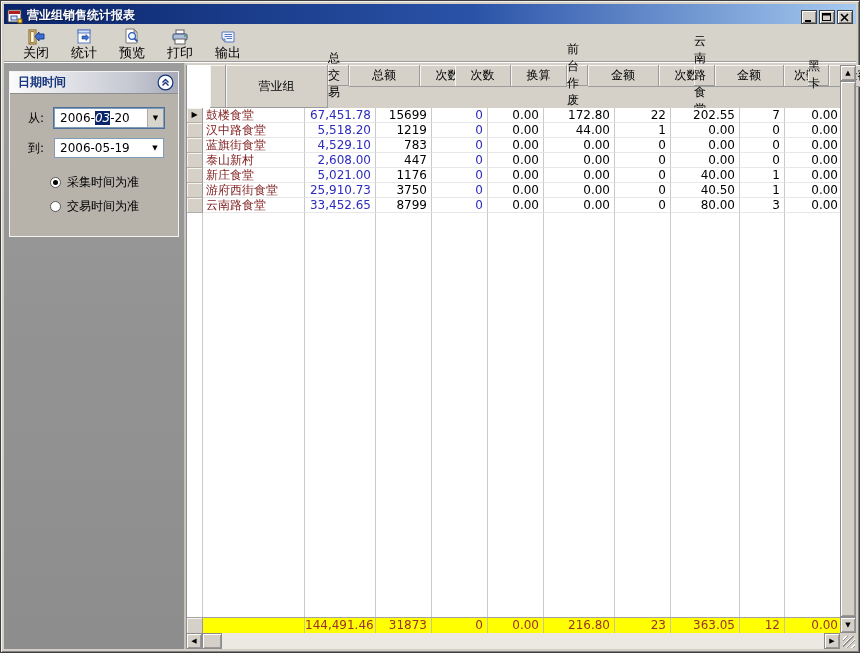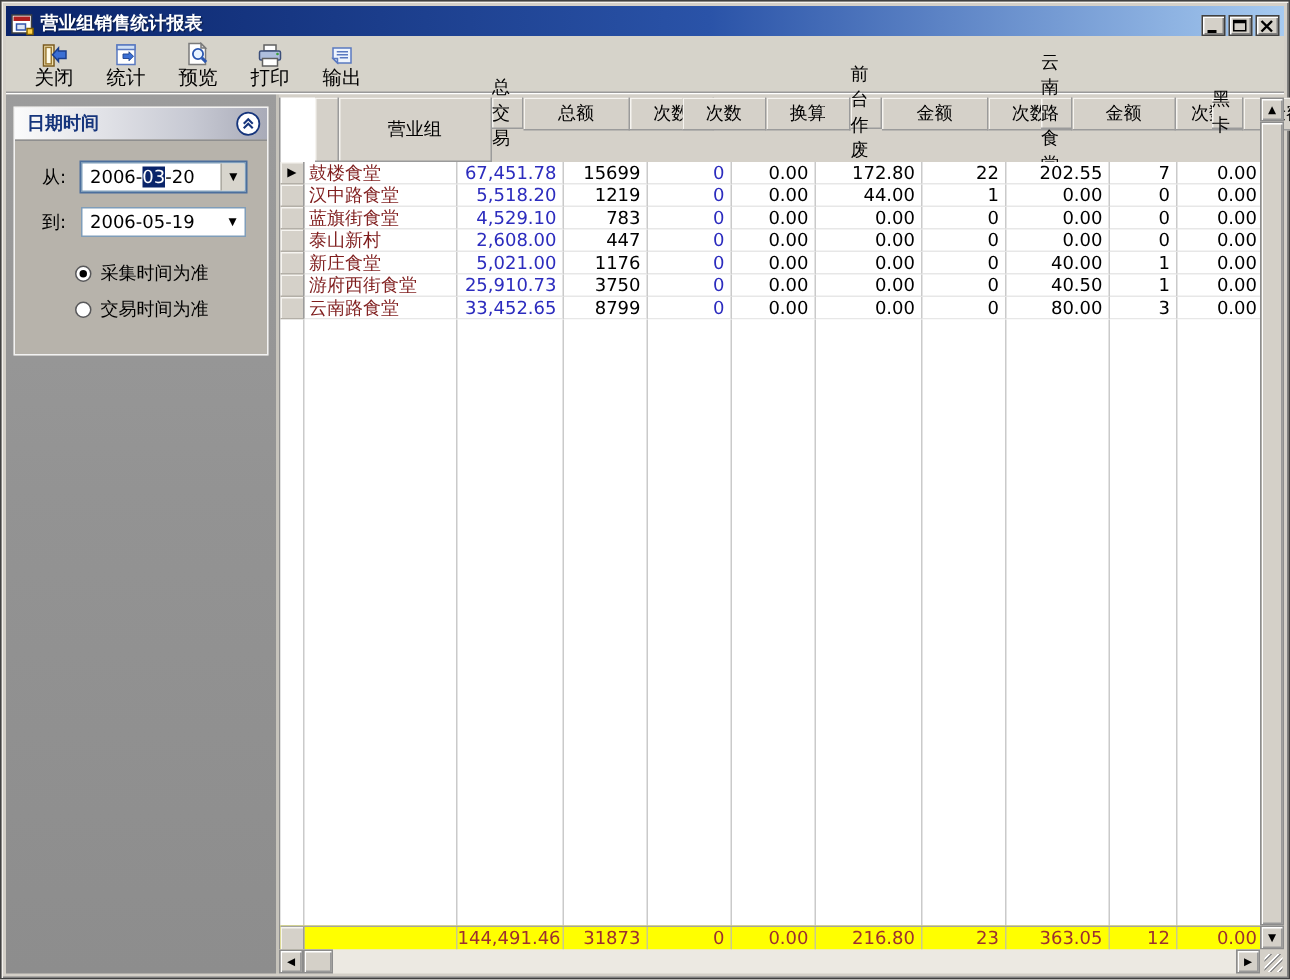--- a/index.html
+++ b/index.html
@@ -82,21 +82,21 @@
   .flabel { width:26px; color:#000; }
   .combo {
     width:110px; height:20px;
     background:#fff;
     border:1px solid #7f9db9;
     display:flex; align-items:center;
     padding-left:5px;
     font-size:12px;
   }
   .combo.focused { outline:1px solid #4c6f9d; }
-  .sel-hl { background:#0a246a; color:#fff; }
+  .sel-hl { background:#0a246a; color:#fff;font-style:italic; }
   .combo-arrow {
     margin-left:auto; width:16px; height:18px;
     display:flex; align-items:center; justify-content:center;
     font-size:7px; color:#000;
   }
   .combo-arrow.btnish { background:#d8d5cd; border-left:1px solid #aeaba3; }
   .radios { margin:16px 0 4px 30px; }
   .radio-row { display:flex; align-items:center; margin-bottom:7px; cursor:default; }
   .rdot {
     width:11px; height:11px; border-radius:50%;

